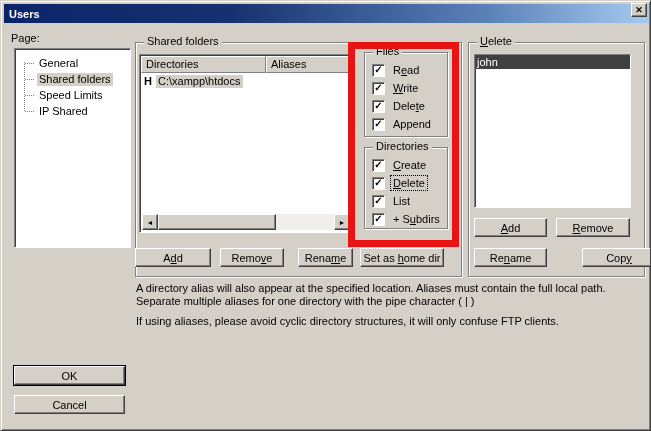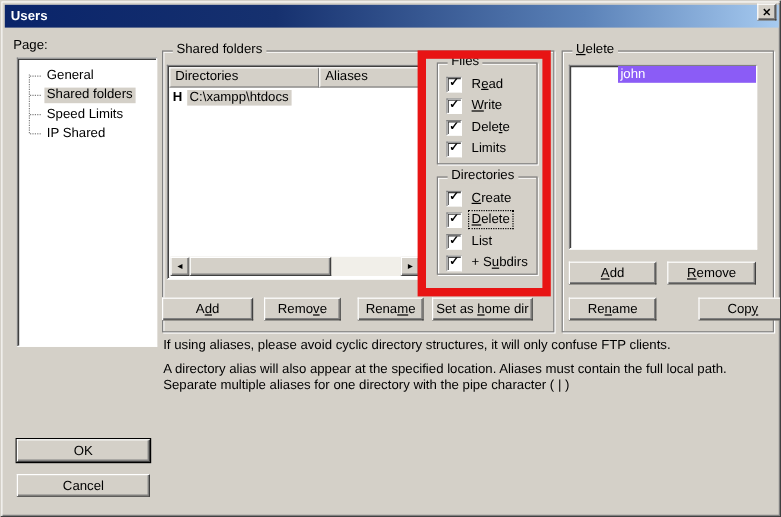--- a/index.html
+++ b/index.html
@@ -29,21 +29,21 @@
 
   .lbl { position:absolute; white-space:nowrap; }
 
   .sunken {
     background:#fff;
     border:1px solid; border-color:#808080 #fff #fff #808080;
     box-shadow: inset 1px 1px 0 #404040;
   }
 
   
-  .tree { position:absolute; left:13px; top:47px; width:117px; height:241px; padding-top:6px; }
+  .tree { position:absolute; left:13px; top:47px; width:117px; height:200px; padding-top:6px; }
   .vline { position:absolute; left:9px; top:13px; height:49px; border-left:1px dotted #808080; }
   .titem { position:relative; height:16px; display:flex; align-items:center; padding-left:10px; }
   .twig { width:9px; border-bottom:1px dotted #808080; margin-right:3px; }
   .tlabel { padding:0 2px; line-height:13px; }
   .tlabel.sel { background:#d4d0c8; }
 
   
   .group {
     position:absolute;
     border:1px solid #808080;
@@ -98,21 +98,21 @@
     box-shadow: inset 1px 1px 0 #404040;
     display:flex; align-items:center; justify-content:center;
     font-size:10px; font-weight:bold; line-height:1;
   }
   .cbtext { margin-left:6px; padding:1px 2px; line-height:12px; white-space:nowrap; }
   .cbtext.focus { outline:1px dotted #000; }
   .u { text-decoration:underline; }
 
   
   .userlist { position:absolute; left:473px; top:53px; width:157px; height:154px; }
-  .uitem { height:14px; color:#fff; background:#8b5cf6; padding:0 2px; line-height:14px;margin-left:40px; }
+  .uitem { height:14px; color:#fff; background:#404040; padding:0 2px; line-height:14px; }
 
   
   .hl-rect {
     position:absolute; left:347px; top:41px; width:111px; height:205px;
     border:7px solid #e81414; z-index:10; pointer-events:none;
   }
 
   .notes { position:absolute; left:135px; top:281px; width:516px; line-height:13px; }
   .notes p + p { margin-top:7px; }
 </style>
@@ -193,21 +193,21 @@
     <div class="cbrow">
       <span class="cbox">✓</span>
       <span class="cbtext"><span></span><span class="u">W</span><span>rite</span></span>
     </div>
     <div class="cbrow">
       <span class="cbox">✓</span>
       <span class="cbtext"><span>Dele</span><span class="u">t</span><span>e</span></span>
     </div>
     <div class="cbrow">
       <span class="cbox">✓</span>
-      <span class="cbtext"><span>Limits</span><span class="u"></span><span></span></span>
+      <span class="cbtext"><span>Append</span><span class="u"></span><span></span></span>
     </div>
   </div>
 
   <div class="group" style="left:363px; top:146px; width:84px; height:82px;">
     <span class="glabel">Directories</span>
     <div class="cbrow">
       <span class="cbox">✓</span>
       <span class="cbtext"><span></span><span class="u">C</span><span>reate</span></span>
     </div>
     <div class="cbrow">
@@ -241,20 +241,20 @@
     <span><span></span><span class="u">R</span><span>emove</span></span>
   </div>
   <div class="btn" style="left:473px; top:247px; width:73px;">
     <span><span>Re</span><span class="u">n</span><span>ame</span></span>
   </div>
   <div class="btn" style="left:581px; top:247px; width:74px;">
     <span><span>Cop</span><span class="u">y</span><span></span></span>
   </div>
 
   <div class="notes">
+    <p>A directory alias will also appear at the specified location. Aliases must contain the full local path. Separate multiple aliases for one directory with the pipe character ( | )</p>
     <p>If using aliases, please avoid cyclic directory structures, it will only confuse FTP clients.</p>
-    <p>A directory alias will also appear at the specified location. Aliases must contain the full local path. Separate multiple aliases for one directory with the pipe character ( | )</p>
   </div>
 
   <div class="btn" style="left:13px; top:394px; width:111px;">Cancel</div>
   <div class="btn default" style="left:13px; top:365px; width:111px;">OK</div>
 
 </div>
 
 </body></html>

